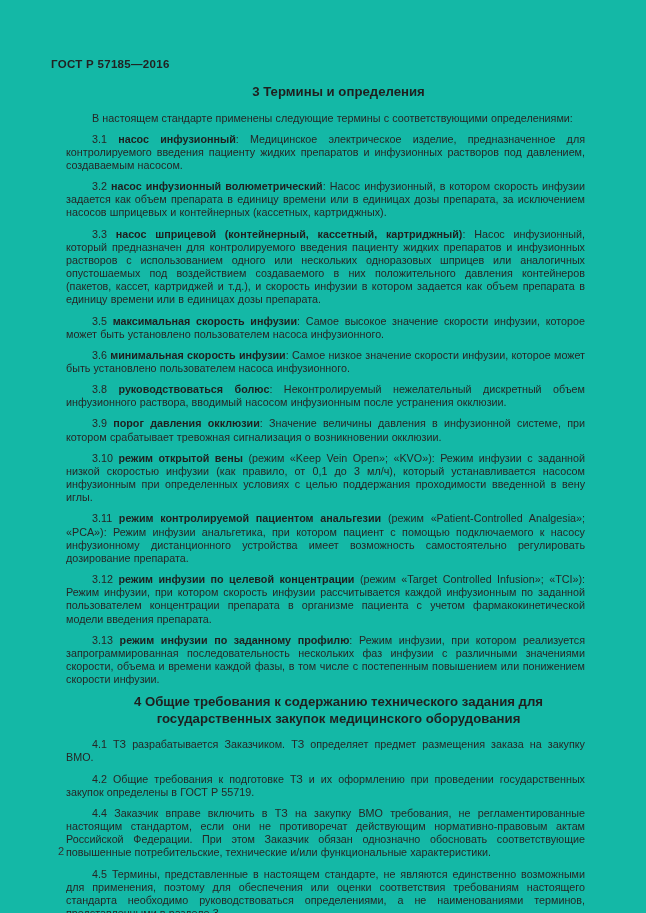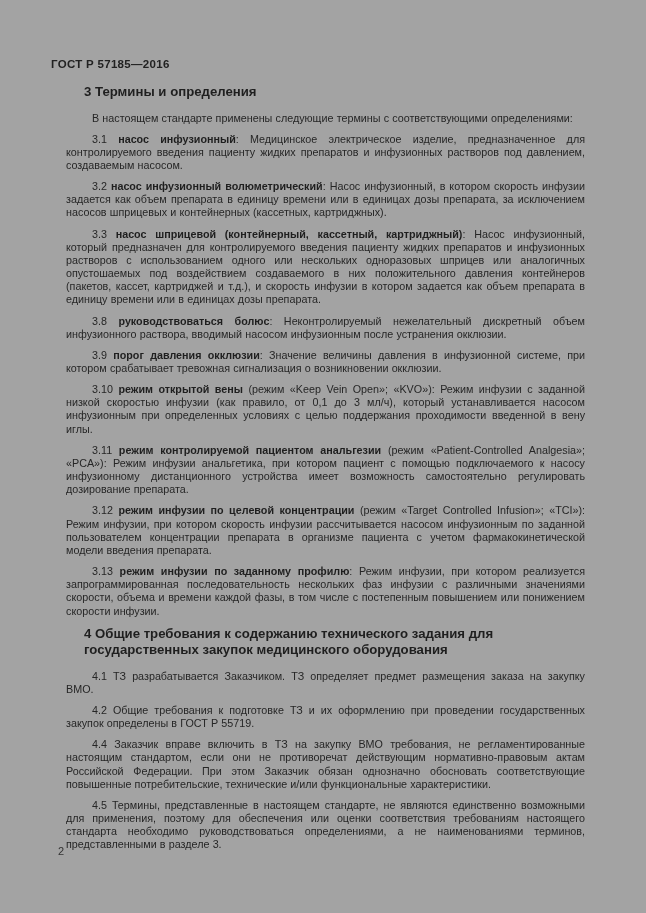--- a/index.html
+++ b/index.html
@@ -4,21 +4,21 @@
 <style>
   html, body {
     margin: 0;
     padding: 0;
     background: #ffffff;
   }
   .page {
     position: relative;
     width: 646px;
     height: 913px;
-    background: #a3a3a3;
+    background: #14b8a6;
     overflow: hidden;
     font-family: "Liberation Sans", "DejaVu Sans", sans-serif;
     color: #262626;
   }
   .content {
     position: absolute;
     left: 51px;
     top: 58px;
     width: 542px;
   }
@@ -32,21 +32,21 @@
   .doc-body {
     padding-left: 7px; 
   }
   .section-heading {
     font-size: 13.2px;
     font-weight: 700;
     line-height: 16.5px;
     color: #1f1f1f;
     margin: 0 0 11px 0;
     padding-left: 26px;
-    text-align: left;
+    text-align: center;
   }
   .section + .section .section-heading {
     margin-top: 4px;
   }
   .para {
     font-size: 10.75px;
     line-height: 13.15px;
     margin: 8px;
     text-align: justify;
     text-indent: 26px;
@@ -71,25 +71,27 @@
 <div class="page">
   <div class="content">
     <div class="doc-header">ГОСТ Р 57185—2016</div>
     <div class="doc-body">
         <section class="section">
           <h2 class="section-heading">3 Термины и определения</h2>
           <p class="para"><span>В настоящем стандарте применены следующие термины с соответствующими определениями:</span></p>
           <p class="para"><span>3.1 </span><b>насос инфузионный</b><span>: Медицинское электрическое изделие, предназначенное для контролируемого введения пациенту жидких препаратов и инфузионных растворов под давлением, создаваемым насосом.</span></p>
           <p class="para"><span>3.2 </span><b>насос инфузионный волюметрический</b><span>: Насос инфузионный, в котором скорость инфузии задается как объем препарата в единицу времени или в единицах дозы препарата, за исключением насосов шприцевых и контейнерных (кассетных, картриджных).</span></p>
           <p class="para"><span>3.3 </span><b>насос шприцевой (контейнерный, кассетный, картриджный)</b><span>: Насос инфузионный, который предназначен для контролируемого введения пациенту жидких препаратов и инфузионных растворов с использованием одного или нескольких одноразовых шприцев или аналогичных опустошаемых под воздействием создаваемого в них положительного давления контейнеров (пакетов, кассет, картриджей и т.д.), и скорость инфузии в котором задается как объем препарата в единицу времени или в единицах дозы препарата.</span></p>
+          <p class="para"><span>3.5 </span><b>максимальная скорость инфузии</b><span>: Самое высокое значение скорости инфузии, которое может быть установлено пользователем насоса инфузионного.</span></p>
+          <p class="para"><span>3.6 </span><b>минимальная скорость инфузии</b><span>: Самое низкое значение скорости инфузии, которое может быть установлено пользователем насоса инфузионного.</span></p>
           <p class="para"><span>3.8 </span><b>руководствоваться болюс</b><span>: Неконтролируемый нежелательный дискретный объем инфузионного раствора, вводимый насосом инфузионным после устранения окклюзии.</span></p>
           <p class="para"><span>3.9 </span><b>порог давления окклюзии</b><span>: Значение величины давления в инфузионной системе, при котором срабатывает тревожная сигнализация о возникновении окклюзии.</span></p>
           <p class="para"><span>3.10 </span><b>режим открытой вены</b><span> (режим «Keep Vein Open»; «KVO»): Режим инфузии с заданной низкой скоростью инфузии (как правило, от 0,1 до 3 мл/ч), который устанавливается насосом инфузионным при определенных условиях с целью поддержания проходимости введенной в вену иглы.</span></p>
           <p class="para"><span>3.11 </span><b>режим контролируемой пациентом анальгезии</b><span> (режим «Patient-Controlled Analgesia»; «PCA»): Режим инфузии анальгетика, при котором пациент с помощью подключаемого к насосу инфузионному дистанционного устройства имеет возможность самостоятельно регулировать дозирование препарата.</span></p>
-          <p class="para"><span>3.12 </span><b>режим инфузии по целевой концентрации</b><span> (режим «Target Controlled Infusion»; «TCI»): Режим инфузии, при котором скорость инфузии рассчитывается насосом инфузионным по заданной пользователем концентрации препарата в организме пациента с учетом фармакокинетической модели введения препарата.</span></p>
+          <p class="para"><span>3.12 </span><b>режим инфузии по целевой концентрации</b><span> (режим «Target Controlled Infusion»; «TCI»): Режим инфузии, при котором скорость инфузии рассчитывается каждой инфузионным по заданной пользователем концентрации препарата в организме пациента с учетом фармакокинетической модели введения препарата.</span></p>
           <p class="para"><span>3.13 </span><b>режим инфузии по заданному профилю</b><span>: Режим инфузии, при котором реализуется запрограммированная последовательность нескольких фаз инфузии с различными значениями скорости, объема и времени каждой фазы, в том числе с постепенным повышением или понижением скорости инфузии.</span></p>
         </section>
         <section class="section">
           <h2 class="section-heading">4 Общие требования к содержанию технического задания для государственных закупок медицинского оборудования</h2>
           <p class="para"><span>4.1 ТЗ разрабатывается Заказчиком. ТЗ определяет предмет размещения заказа на закупку ВМО.</span></p>
           <p class="para"><span>4.2 Общие требования к подготовке ТЗ и их оформлению при проведении государственных закупок определены в ГОСТ Р 55719.</span></p>
           <p class="para"><span>4.4 Заказчик вправе включить в ТЗ на закупку ВМО требования, не регламентированные настоящим стандартом, если они не противоречат действующим нормативно-правовым актам Российской Федерации. При этом Заказчик обязан однозначно обосновать соответствующие повышенные потребительские, технические и/или функциональные характеристики.</span></p>
           <p class="para"><span>4.5 Термины, представленные в настоящем стандарте, не являются единственно возможными для применения, поэтому для обеспечения или оценки соответствия требованиям настоящего стандарта необходимо руководствоваться определениями, а не наименованиями терминов, представленными в разделе 3.</span></p>
         </section>
       </div>

